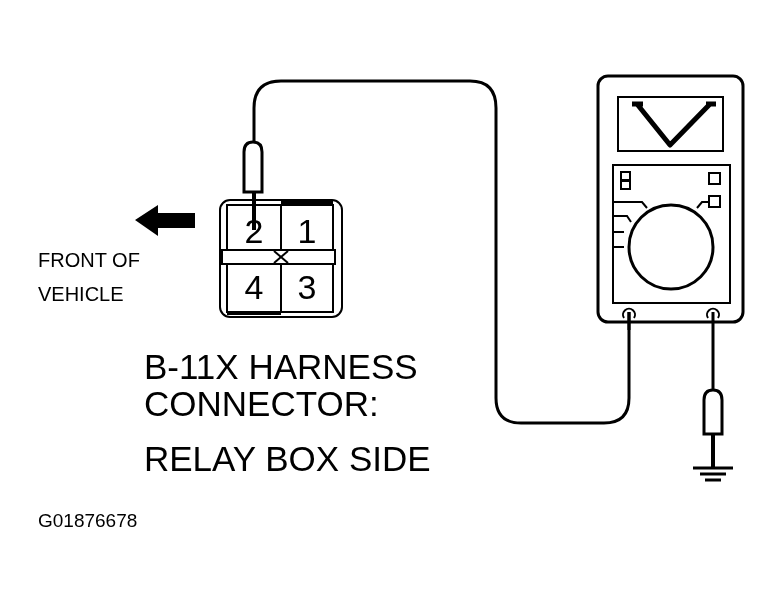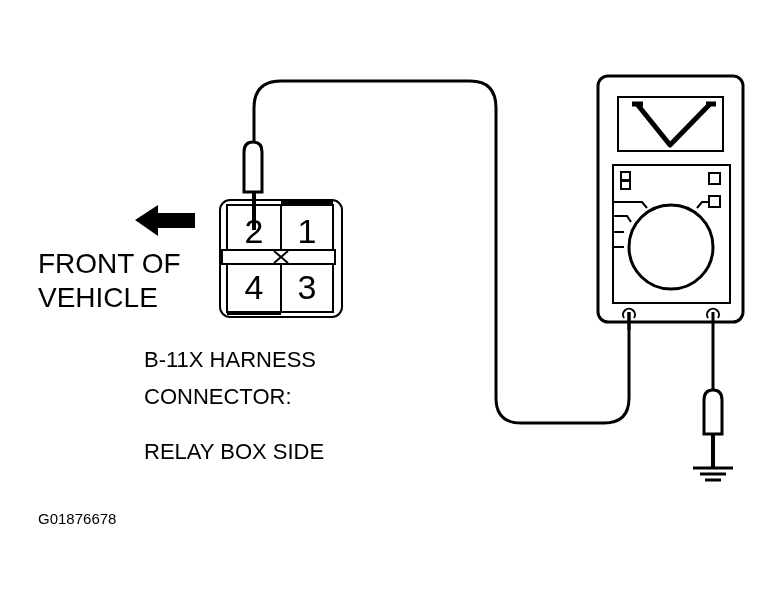--- a/index.html
+++ b/index.html
@@ -1,21 +1,21 @@
 <!DOCTYPE html>
 <html><head>
 <meta charset="utf-8">
 <style>
   html, body { margin: 0; padding: 0; background: #ffffff; }
   body { width: 782px; height: 602px; position: relative; overflow: hidden; font-family: "Liberation Sans", sans-serif; }
   svg { position: absolute; left: 0; top: 0; }
   .lbl { position: absolute; color: #000; font-family: "Liberation Sans", sans-serif; white-space: nowrap; line-height: 1; }
-  .front { left: 38px; font-size: 28px; }
-  .harness { left: 144px; font-size: 22px; }
-  .fig-id { left: 38px; top: 511px; font-size: 15px; }
+  .front { left: 38px; font-size: 20px; }
+  .harness { left: 144px; font-size: 35px; }
+  .fig-id { left: 38px; top: 511px; font-size: 19px; }
   .pin { position: absolute; font-size: 34px; line-height: 1; font-family: "Liberation Sans", sans-serif; text-align: center; width: 50px; }
 </style>
 </head>
 <body>
 
 <svg width="782" height="602" viewBox="0 0 782 602">
 
   <polygon points="135,220 158,205 158,213 195,213 195,228 158,228 158,236" fill="#000"></polygon>
 
   <g fill="none" stroke="#000">

